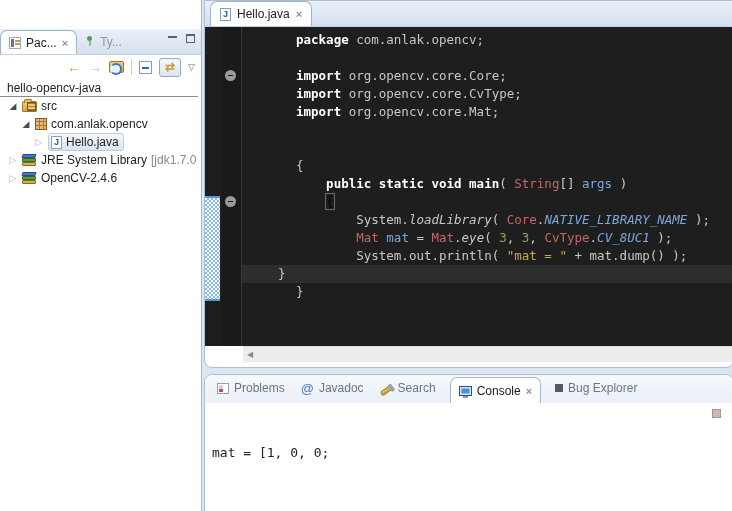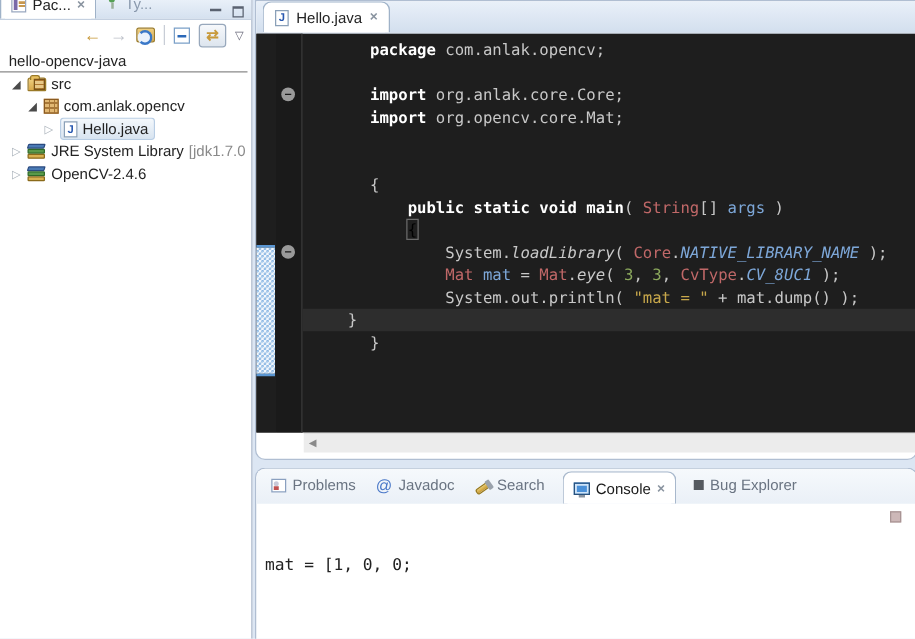--- a/index.html
+++ b/index.html
@@ -2,22 +2,22 @@
 <html><head>
 <meta charset="utf-8">
 <style>
   * { margin:0; padding:0; box-sizing:border-box; }
   html,body { width:732px; height:511px; overflow:hidden; }
   body { font-family:"Liberation Sans", sans-serif; background:#dce6f3; position:relative; }
 
   
   .sidebar { position:absolute; left:0; top:0; width:202px; height:511px;
              background:#fff; border-right:1px solid #aab8cc; }
-  .side-tabbar { height:16px; background:linear-gradient(#e9f0f9,#d5e1ef);
-                 border-bottom:1px solid #c4d0e0; display:flex; align-items:flex-end; position:relative; }
+  .side-tabbar { height:26px; background:linear-gradient(#e9f0f9,#d5e1ef);
+                 border-bottom:1px solid #c4d0e0; display:flex; align-items:flex-end; position:relative;margin-top:29px; }
   .tab { display:flex; align-items:center; gap:5px; height:24px; padding:0 8px;
          font-size:12px; color:#8a99ad; border-radius:7px 7px 0 0; }
   .tab.active { background:#fff; border:1px solid #9fb2c8; border-bottom:none; color:#222; }
   .winbtns { position:absolute; right:6px; top:5px; display:flex; gap:9px; }
   .min-glyph { width:9px; height:7px; border-top:2px solid #5a6270; margin-top:2px; }
   .max-glyph { width:9px; height:9px; border:1px solid #5a6270; border-top:2px solid #5a6270; }
 
   .pex-icon { width:12px; height:12px; position:relative; background:#fff; border:1px solid #9aa8c0; }
   .pex-icon::before { content:""; position:absolute; left:1px; top:1px; width:3px; height:8px; background:#7868a8; }
   .pex-icon::after { content:""; position:absolute; left:5px; top:2px; width:5px; height:6px;
@@ -232,21 +232,22 @@
       <div class="range-indicator"></div>
     </div>
     <div class="fold-gutter">
         <div class="fold-marker" style="top: 43px;"></div>
         <div class="fold-marker" style="top: 169px;"></div>
       </div>
     <div class="code-area">
       <div id="code-lines">
           <div class="code-line"><span class="tok-kw">package</span><span class="tok-pl"> com.anlak.opencv;</span></div>
           <div class="code-line">&nbsp;</div>
-          <div class="code-line"><span class="tok-kw">import</span><span class="tok-pl"> org.anlak.core.Core;</span></div>
+          <div class="code-line"><span class="tok-kw">import</span><span class="tok-pl"> org.opencv.core.Core;</span></div>
+          <div class="code-line"><span class="tok-kw">import</span><span class="tok-pl"> org.opencv.core.CvType;</span></div>
           <div class="code-line"><span class="tok-kw">import</span><span class="tok-pl"> org.opencv.core.Mat;</span></div>
           <div class="code-line">&nbsp;</div>
           <div class="code-line">&nbsp;</div>
           <div class="code-line"><span class="tok-pl">{</span></div>
           <div class="code-line"><span class="tok-pl">    </span><span class="tok-kw">public static void main</span><span class="tok-pl">( </span><span class="tok-ty">String</span><span class="tok-pl">[] </span><span class="tok-va">args</span><span class="tok-pl"> )</span></div>
           <div class="code-line"><span class="tok-pl">    </span><span class="tok-bk">{</span></div>
           <div class="code-line"><span class="tok-pl">        System.</span><span class="tok-sm">loadLibrary</span><span class="tok-pl">( </span><span class="tok-ty">Core</span><span class="tok-pl">.</span><span class="tok-sf">NATIVE_LIBRARY_NAME</span><span class="tok-pl"> );</span></div>
           <div class="code-line"><span class="tok-pl">        </span><span class="tok-ty">Mat</span><span class="tok-pl"> </span><span class="tok-va">mat</span><span class="tok-pl"> = </span><span class="tok-ty">Mat</span><span class="tok-pl">.</span><span class="tok-sm">eye</span><span class="tok-pl">( </span><span class="tok-nu">3</span><span class="tok-pl">, </span><span class="tok-nu">3</span><span class="tok-pl">, </span><span class="tok-ty">CvType</span><span class="tok-pl">.</span><span class="tok-sf">CV_8UC1</span><span class="tok-pl"> );</span></div>
           <div class="code-line"><span class="tok-pl">        System.out.println( </span><span class="tok-st">"mat = "</span><span class="tok-pl"> + mat.dump() );</span></div>
           <div class="code-line current"><span class="tok-pl">    }</span></div>

